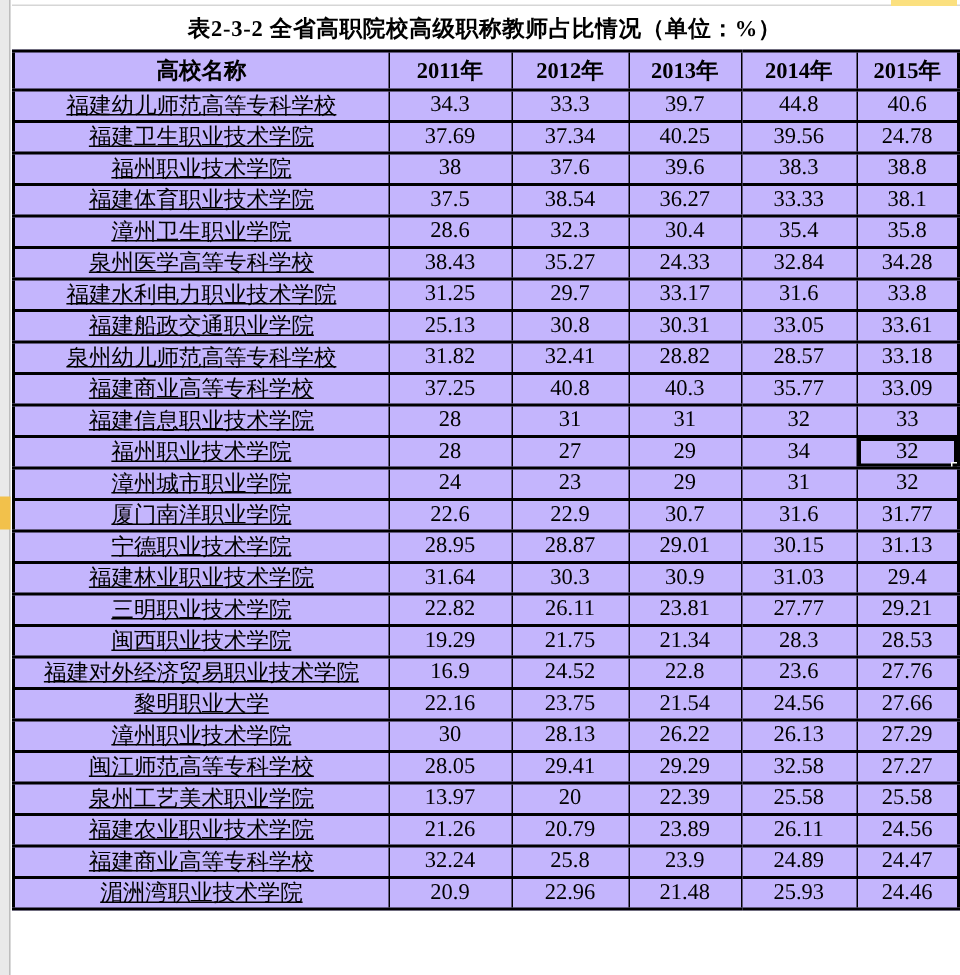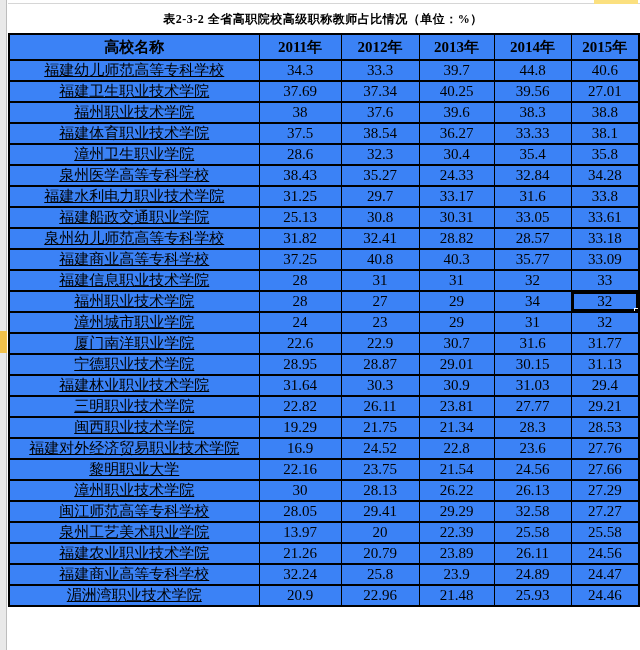--- a/index.html
+++ b/index.html
@@ -35,31 +35,31 @@
   .top-yellow-cell {
     position: absolute; right: 2px; top: 0;
     width: 44px; height: 4px;
     background: #fbe07f;
   }
 
   .title-row {
     position: absolute; left: 8px; top: 5px;
     width: 630px; height: 28px;
     display: flex; align-items: center; justify-content: center;
-    font-size: 12px; font-weight: bold;
+    font-size: 15px; font-weight: bold;
     letter-spacing: 0.5px;
     white-space: nowrap;
   }
 
   table.grid {
     position: absolute; left: 8px; top: 33px;
     width: 630px;
     border-collapse: collapse;
     table-layout: fixed;
-    background: #3b82f6;
+    background: #c4b5fd;
     border: 2px solid #000;
   }
   .grid th, .grid td {
     border-left: 1px solid #000;
     border-right: 1px solid #000;
     border-top: 2px solid #000;
     border-bottom: 2px solid #000;
     text-align: center;
     vertical-align: middle;
     padding: 0;
@@ -126,21 +126,21 @@
         <td class="value-cell">39.7</td>
         <td class="value-cell">44.8</td>
         <td class="value-cell">40.6</td>
       </tr>
       <tr>
         <td class="name-cell"><span>福建卫生职业技术学院</span></td>
         <td class="value-cell">37.69</td>
         <td class="value-cell">37.34</td>
         <td class="value-cell">40.25</td>
         <td class="value-cell">39.56</td>
-        <td class="value-cell">27.01</td>
+        <td class="value-cell">24.78</td>
       </tr>
       <tr>
         <td class="name-cell"><span>福州职业技术学院</span></td>
         <td class="value-cell">38</td>
         <td class="value-cell">37.6</td>
         <td class="value-cell">39.6</td>
         <td class="value-cell">38.3</td>
         <td class="value-cell">38.8</td>
       </tr>
       <tr>

